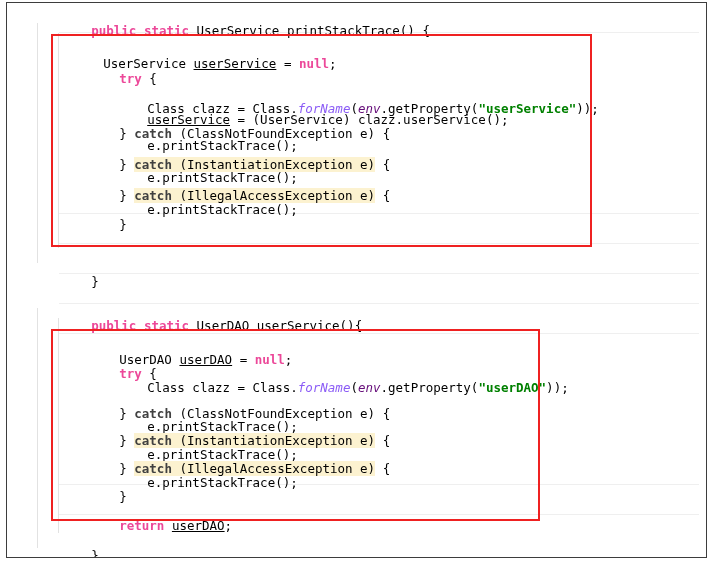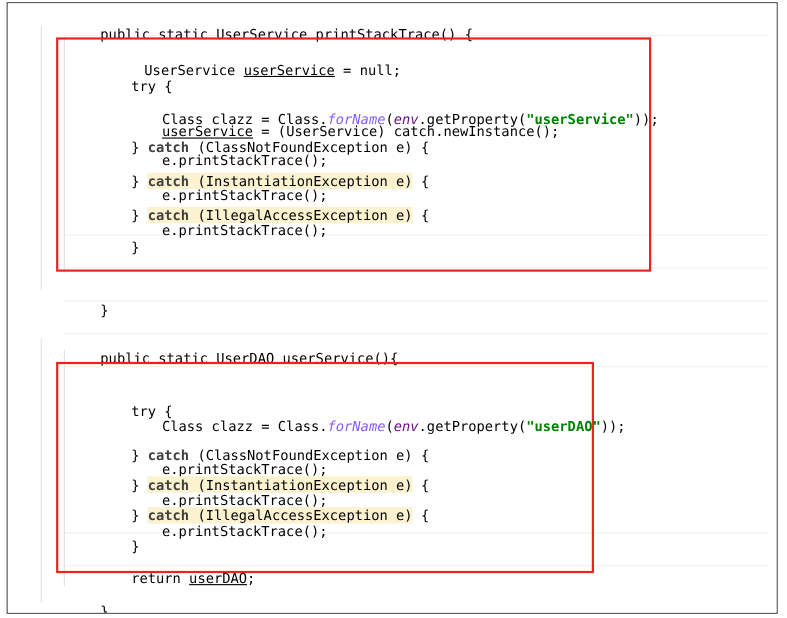--- a/index.html
+++ b/index.html
@@ -54,21 +54,21 @@
   }
   
   .redbox{
     position:absolute;
     box-sizing:border-box;
     border:2px solid #ef2121;
     background:transparent;
     pointer-events:none;
   }
   
-  .kw{color:#000000;font-weight:normal;}
+  .kw{color:#ec4899;font-weight:bold;}
   .kw-catch{color:#404040;font-weight:bold;}
   .str{color:#008000;font-weight:bold;}
   .cmt{color:#808080;font-style:italic;}
   .field{color:#660e7a;font-style:italic;}
   .mth{color:#8b5cf6;font-style:italic;}
   .local{color:#000000;text-decoration:underline;}
   .plain{color:#000000;}
   .hl{background:#fcf2d0;}
   .clip{
     position:absolute;
@@ -93,40 +93,40 @@
       <div class="hairline" style="left:52px;top:270px;width:640px;"></div>
       <div class="hairline" style="left:52px;top:300px;width:640px;"></div>
       <div class="hairline" style="left:52px;top:330px;width:640px;"></div>
       <div class="hairline" style="left:52px;top:481px;width:640px;"></div>
       <div class="hairline" style="left:52px;top:511px;width:640px;"></div>
 
       <div class="line" style="left:24px;top:5px;">
         <span class="kw">public</span><span class="plain"> </span><span class="kw">static</span><span class="plain"> </span><span class="plain">UserService</span><span class="plain"> </span><span class="plain">printStackTrace()</span><span class="plain"> </span><span class="plain">{</span>
       </div>
 
-      <div class="line" style="left:64px;top:38px;">
+      <div class="line" style="left:36px;top:38px;">
         <span class="plain">UserService</span><span class="plain"> </span><span class="local">userService</span><span class="plain"> </span><span class="plain">=</span><span class="plain"> </span><span class="kw">null</span><span class="plain">;</span>
       </div>
 
       <div class="line" style="left:52px;top:53px;">
         <span class="kw">try</span><span class="plain"> </span><span class="plain">{</span>
       </div>
 
       <div class="clip" style="left:0px;top:63px;width:584px;height:16px;">
         <div class="line" style="left:254px;top:0px;">
           <span class="cmt">//com.baizhiedu.basic.UserServiceImpl</span>
         </div>
       </div>
 
       <div class="line" style="left:80px;top:83px;">
         <span class="plain">Class clazz = Class.</span><span class="mth">forName</span><span class="plain">(</span><span class="field">env</span><span class="plain">.getProperty(</span><span class="str">"userService"</span><span class="plain">));</span>
       </div>
 
       <div class="line" style="left:80px;top:94px;">
-        <span class="local">userService</span><span class="plain"> = (UserService) catch.newInstance();</span>
+        <span class="local">userService</span><span class="plain"> = (UserService) clazz.userService();</span>
       </div>
 
       <div class="line" style="left:52px;top:108px;">
         <span class="plain">} </span><span class="kw-catch">catch</span><span class="plain"> (ClassNotFoundException e)</span><span class="plain"> {</span>
       </div>
 
       <div class="line" style="left:80px;top:120px;">
         <span class="plain">e.printStackTrace();</span>
       </div>
 
@@ -152,20 +152,23 @@
 
 
       <div class="line" style="left:24px;top:256px;">
         <span class="plain">}</span>
       </div>
 
       <div class="line" style="left:24px;top:300px;">
         <span class="kw">public</span><span class="plain"> </span><span class="kw">static</span><span class="plain"> </span><span class="plain">UserDAO</span><span class="plain"> </span><span class="plain">userService()</span><span class="plain">{</span>
       </div>
 
+      <div class="line" style="left:52px;top:334px;">
+        <span class="plain">UserDAO</span><span class="plain"> </span><span class="local">userDAO</span><span class="plain"> </span><span class="plain">=</span><span class="plain"> </span><span class="kw">null</span><span class="plain">;</span>
+      </div>
 
       <div class="line" style="left:52px;top:348px;">
         <span class="kw">try</span><span class="plain"> </span><span class="plain">{</span>
       </div>
 
       <div class="line" style="left:80px;top:362px;">
         <span class="plain">Class clazz = Class.</span><span class="mth">forName</span><span class="plain">(</span><span class="field">env</span><span class="plain">.getProperty(</span><span class="str">"userDAO"</span><span class="plain">));</span>
       </div>
 
 

